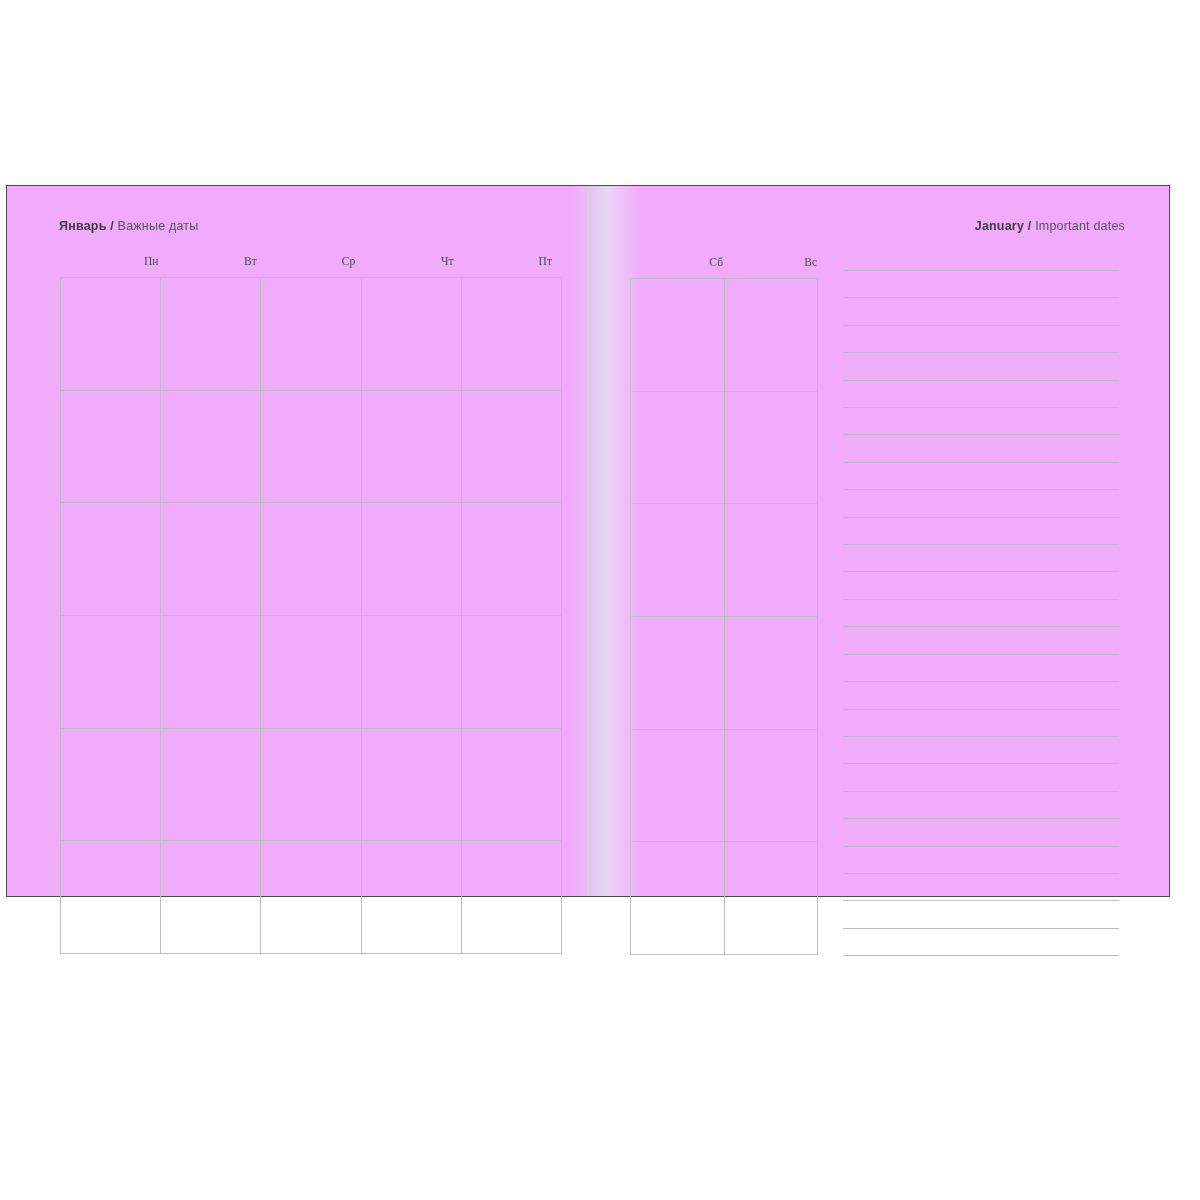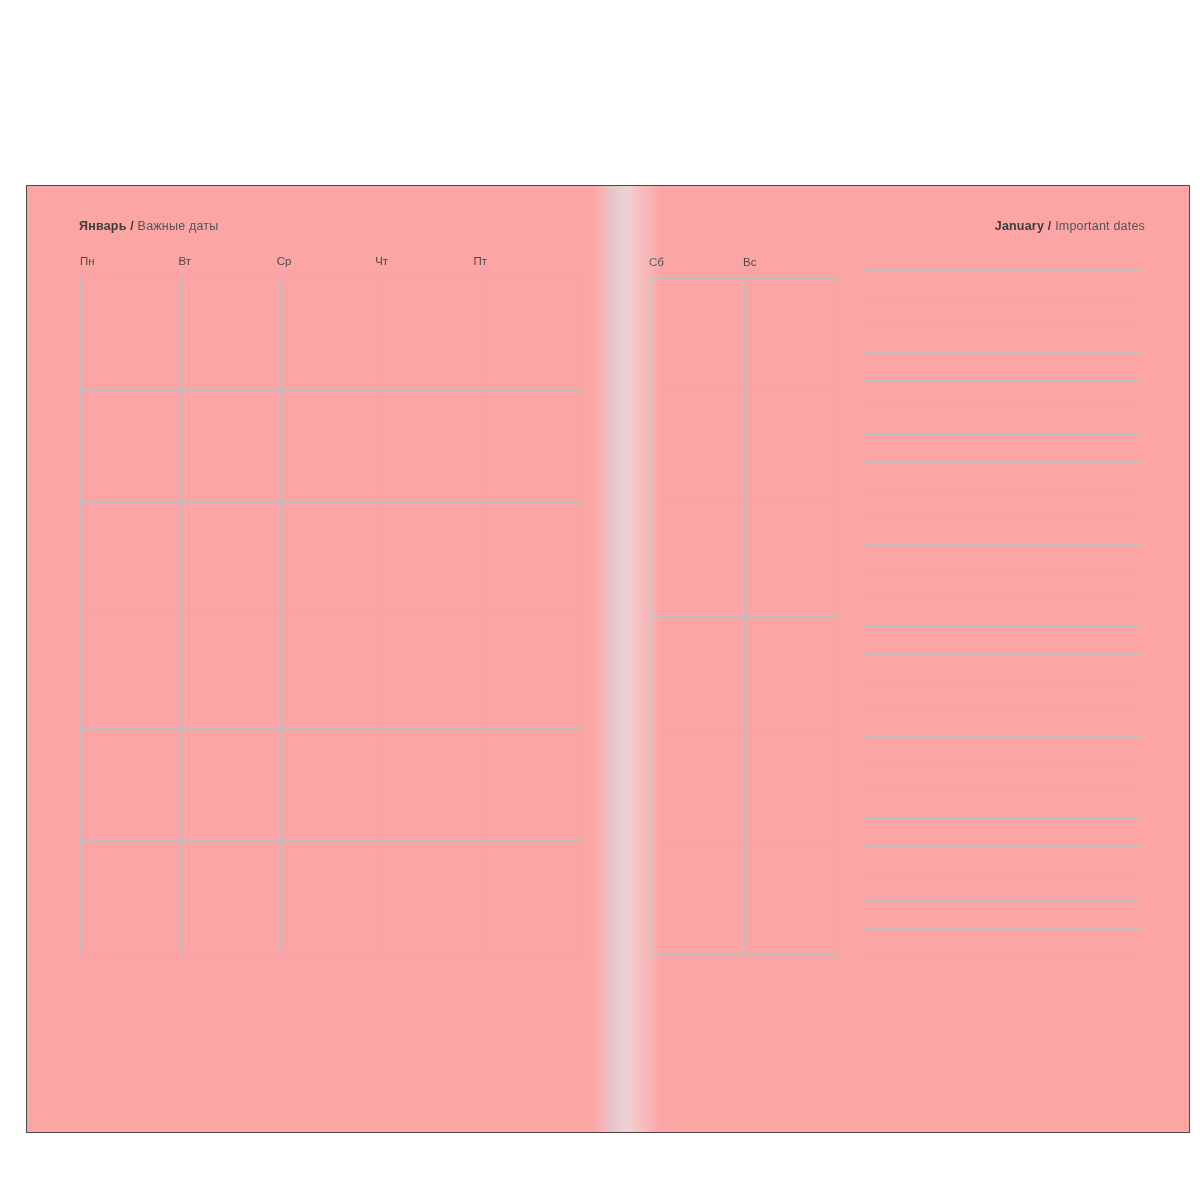--- a/index.html
+++ b/index.html
@@ -11,27 +11,27 @@
     width: 1200px;
     height: 1200px;
     font-family: "Liberation Sans", sans-serif;
     color: #3a3a3a;
     overflow: hidden;
   }
 
   
   .spread {
     position: absolute;
-    left: 26px;
+    left: 6px;
     top: 185px;
     width: 1164px;
-    height: 948px;
+    height: 712px;
     border: 1px solid #4b4b4b;
     box-sizing: border-box;
-    background: #fca5a5;
+    background: #f0abfc;
   }
 
   
   .gutter {
     position: absolute;
     left: 565px;
     top: 0;
     width: 70px;
     height: 100%;
     background: linear-gradient(to right,
@@ -66,22 +66,23 @@
   #hdr-right { right: 44px; top: 33px; text-align: left; }
 
   
   .dow-row {
     position: absolute;
     display: flex;
   }
   .dow {
     font-size: 11.5px;
     color: #4a4a4a;
-    text-align: left;
+    text-align: right;
     line-height: 14px;
+    font-family: Liberation Serif, serif;
   }
   #dow-left  { left: 53px; top: 68px; }
   #dow-right { left: 622px; top: 69px; }
   #dow-left  .dow { width: 98.4px; }
   #dow-right .dow { width: 94px; }
 
   
   .grid {
     position: absolute;
     display: grid;

